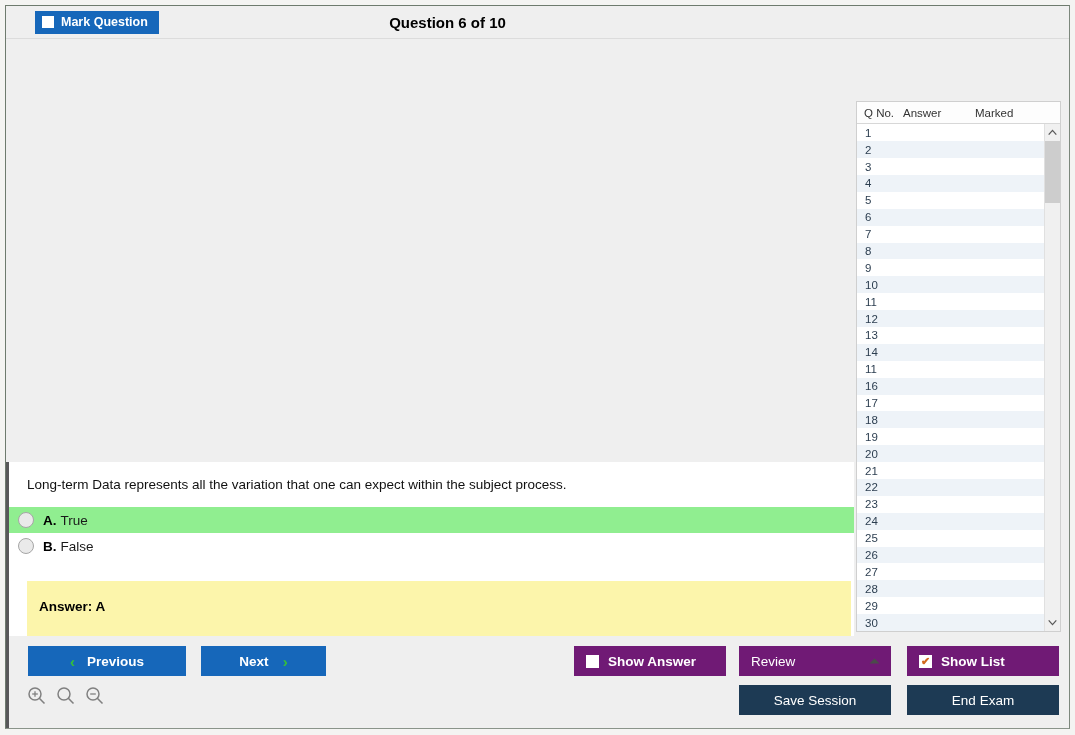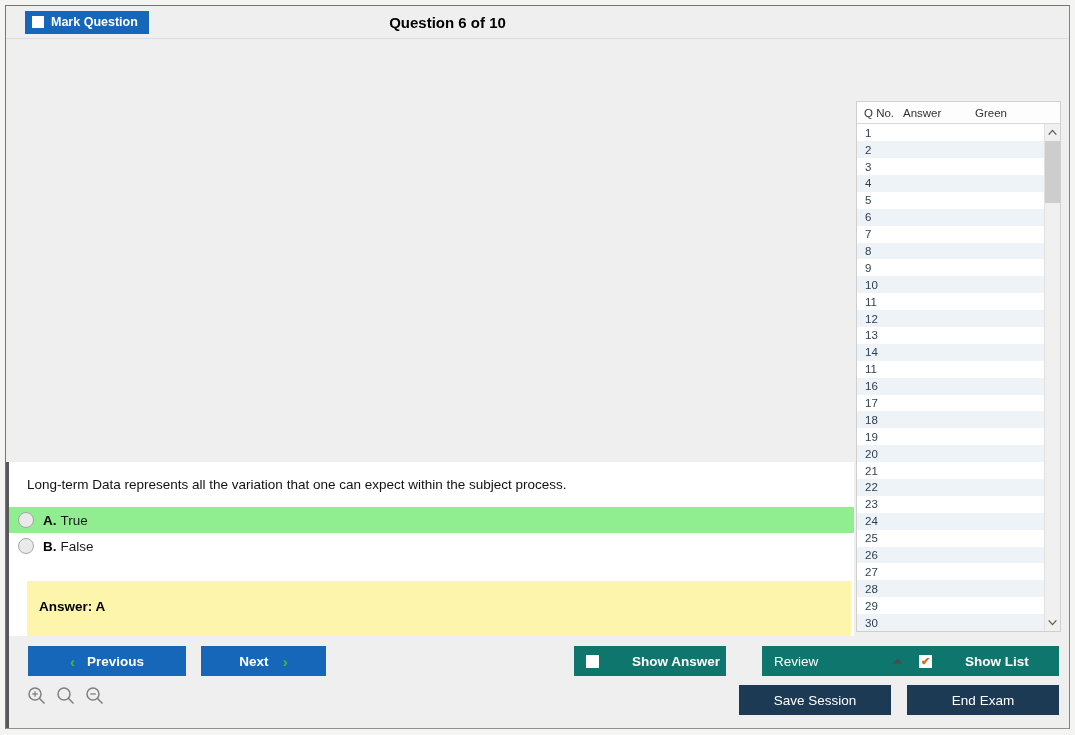--- a/index.html
+++ b/index.html
@@ -40,21 +40,21 @@
   .win-btn svg { display: block; }
   
   #header-bar {
     height: 33px; flex: 0 0 33px;
     background: #efefef;
     display: flex; align-items: center;
     position: relative;
     border-bottom: 1px solid #dcdcdc;
   }
   #mark-question-button {
-    margin-left: 19px;
+    margin-left: 29px;
     height: 23px;
     background: #1667ba;
     color: #ffffff;
     font-size: 12.5px; font-weight: bold;
     display: flex; align-items: center;
     padding: 0 11px 0 7px;
     cursor: pointer;
   }
   #mark-question-button .cb {
     width: 12px; height: 12px;
@@ -183,37 +183,36 @@
   }
   .btn {
     position: absolute;
     display: flex; align-items: center; justify-content: center;
     font-size: 13.5px; font-weight: bold;
     color: #ffffff;
     cursor: pointer;
     white-space: nowrap;
   }
   .btn-blue { background: #1667ba; }
-  .btn-orange { background: #0f766e; gap: 24px; }
+  .btn-orange { background: #701a75; }
   .btn-navy { background: #1d3a54; font-weight: normal; font-size: 13.5px; }
   #previous-button { left: 19px; top: 10px; width: 158px; height: 30px; }
   #next-button     { left: 192px; top: 10px; width: 125px; height: 30px; }
   .chev { color: #36c03a; font-size: 15px; font-weight: bold; }
   #previous-button .chev { margin-right: 12px; }
   #next-button .chev { margin-left: 14px; }
   #show-answer-button { left: 565px; top: 10px; width: 152px; height: 30px;
       justify-content: flex-start; padding-left: 12px; }
   #show-answer-button .cb {
     width: 13px; height: 13px; background: #fff; margin-right: 9px; flex:0 0 13px;
   }
   #review-select {
     left: 730px; top: 10px; width: 152px; height: 30px;
     justify-content: flex-start; padding: 0 10px 0 12px;
     font-weight: normal;
-    margin-left: 23px;
   }
   #review-select .caret { margin-left: auto; color: #4b4b4b; font-size: 10px; }
   #show-list-button { left: 898px; top: 10px; width: 152px; height: 30px;
       justify-content: flex-start; padding-left: 12px; }
   #show-list-button .cb {
     width: 13px; height: 13px; background: #fff; margin-right: 9px; flex:0 0 13px;
     display:flex; align-items:center; justify-content:center;
     color:#d2691e; font-size:11px; font-weight:bold; line-height:1;
   }
   #save-session-button { left: 730px; top: 49px; width: 152px; height: 30px; }
@@ -258,21 +257,21 @@
 
       <div id="answer-panel">
         <div class="row">Answer: A</div>
       </div>
     </div>
 
     <div id="list-pane">
       <div id="list-header">
         <span class="col-qno">Q No.</span>
         <span class="col-ans">Answer</span>
-        <span class="col-mark">Green</span>
+        <span class="col-mark">Marked</span>
       </div>
       <div id="list-body-wrap">
         <div id="list-rows">
             <div class="q-row">
               <span class="c-qno">1</span>
               <span class="c-ans"></span>
               <span class="c-mark"></span>
             </div>
             <div class="q-row alt">
               <span class="c-qno">2</span>

